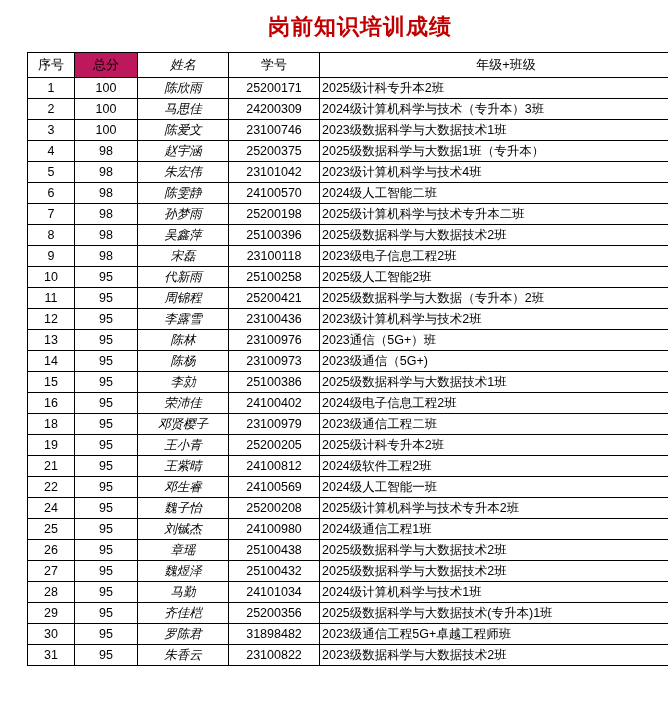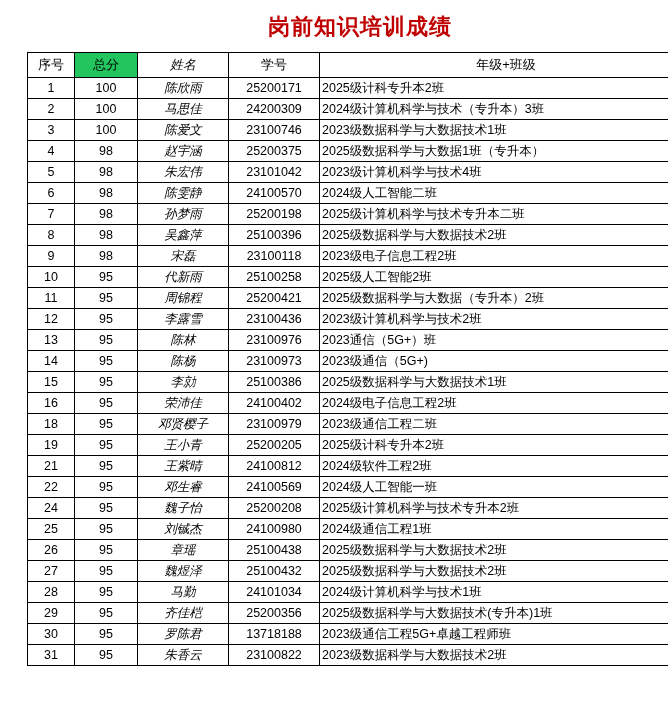--- a/index.html
+++ b/index.html
@@ -46,21 +46,21 @@
     overflow: hidden;
     white-space: nowrap;
   }
   table.grades thead th {
     height: 24px;
     font-weight: normal;
     text-align: center;
     font-size: 13px;
   }
   th.col-score {
-    background: #22c55e;
+    background: #be185d;
   }
   .c-idx { width: 42px; text-align: center; }
   .c-score { width: 58px; text-align: center; }
   .c-name { width: 86px; text-align: center; font-style: italic; }
   .c-sid { width: 86px; text-align: center; }
   .c-class { width: 368px; text-align: left; padding-left: 4px; }
 </style>
 </head>
 <body>
 
@@ -258,21 +258,21 @@
           <td class="c-idx">29</td>
           <td class="c-score">95</td>
           <td class="c-name">齐佳桤</td>
           <td class="c-sid">25200356</td>
           <td class="c-class">2025级数据科学与大数据技术(专升本)1班</td>
         </tr>
         <tr>
           <td class="c-idx">30</td>
           <td class="c-score">95</td>
           <td class="c-name">罗陈君</td>
-          <td class="c-sid">13718188</td>
+          <td class="c-sid">31898482</td>
           <td class="c-class">2023级通信工程5G+卓越工程师班</td>
         </tr>
         <tr>
           <td class="c-idx">31</td>
           <td class="c-score">95</td>
           <td class="c-name">朱香云</td>
           <td class="c-sid">23100822</td>
           <td class="c-class">2023级数据科学与大数据技术2班</td>
         </tr>
       </tbody>

